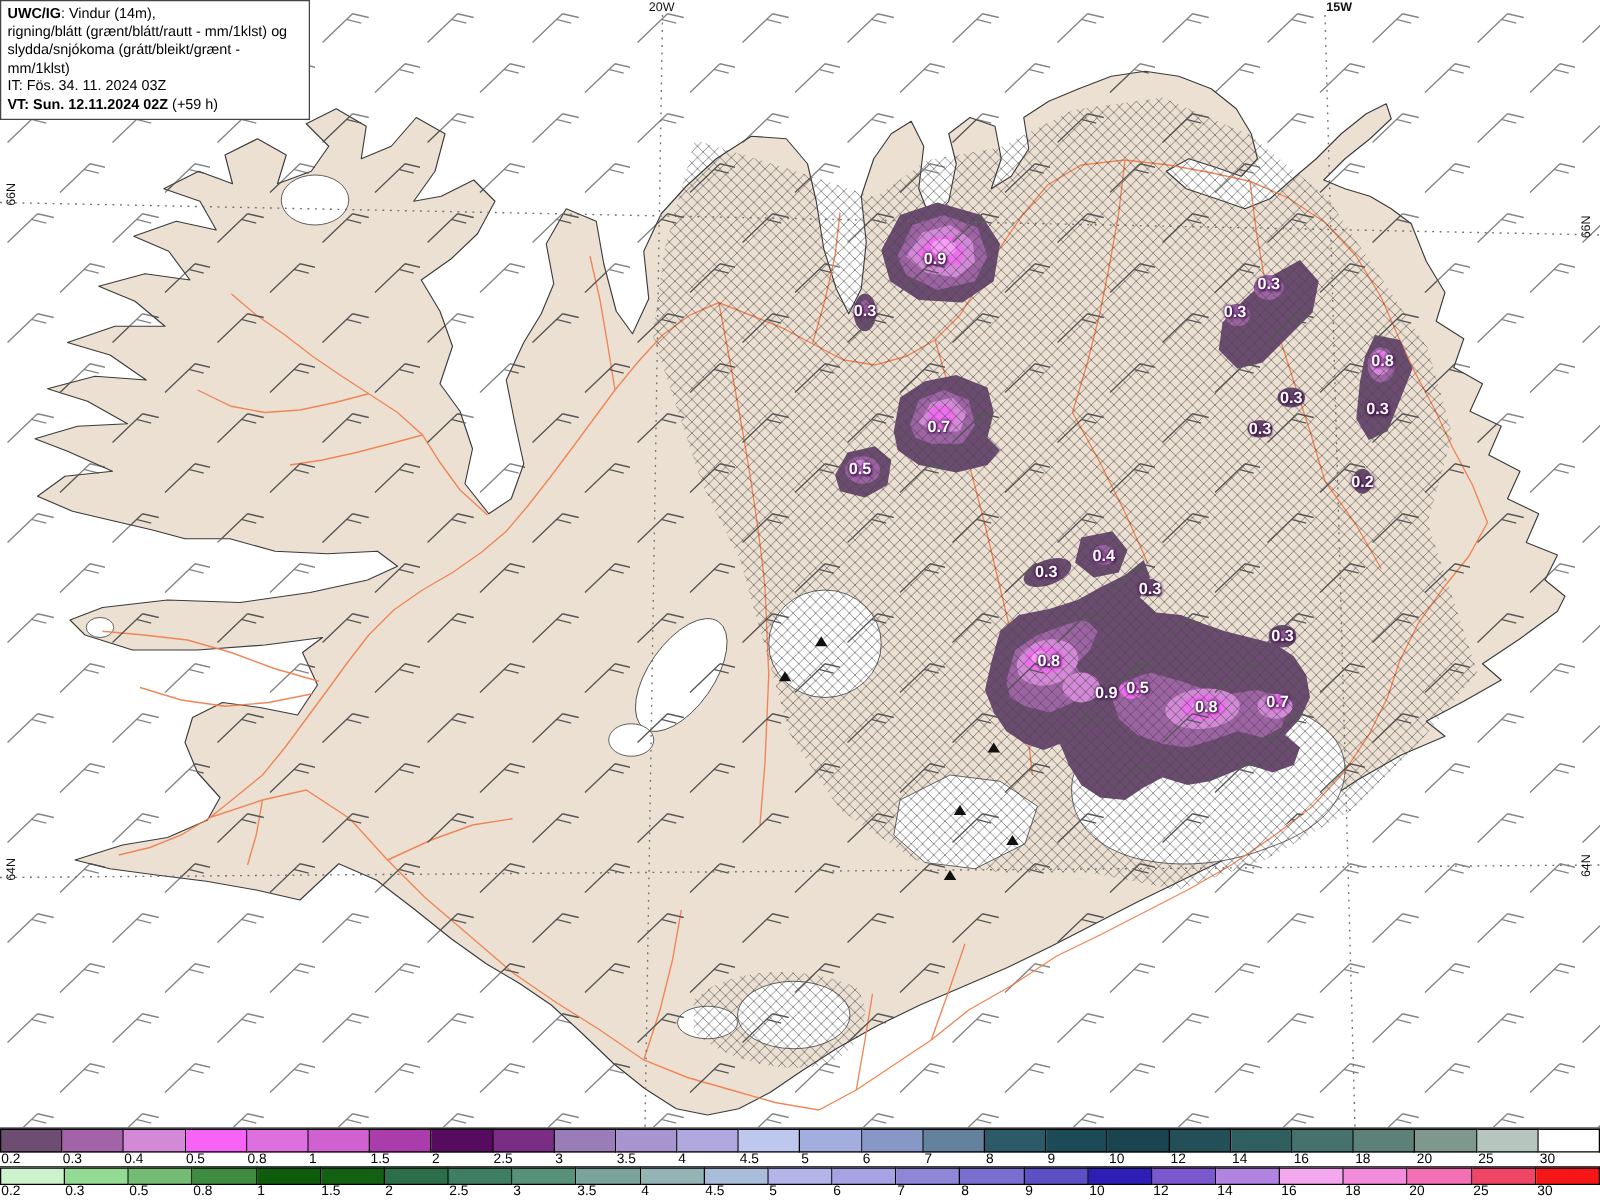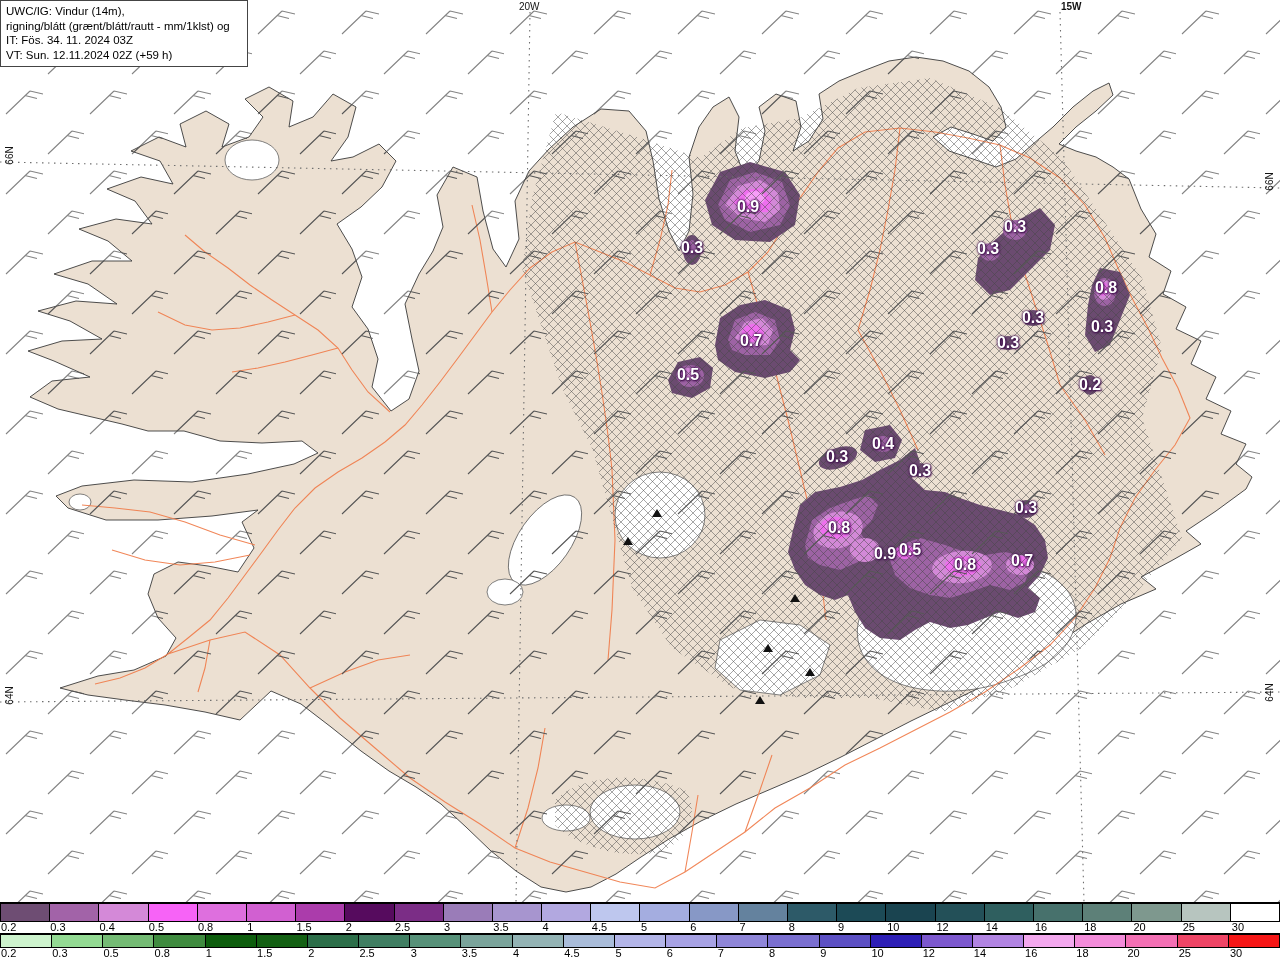--- a/index.html
+++ b/index.html
@@ -2,24 +2,24 @@
 <html><head>
 <meta charset="utf-8">
 <style>
   html,body{margin:0;padding:0;background:#888;}
   #stage{position:relative;width:1280px;height:960px;background:#ffffff;overflow:hidden;
          font-family:"Liberation Sans","DejaVu Sans",sans-serif;outline:1px solid #222;}
   #mapwrap{position:absolute;left:0;top:0;width:1280px;height:902px;}
   svg{display:block;}
   .legend{position:absolute;left:0;top:0;width:236px;background:#fff;border:1px solid #444;
           padding:3px 5px 4px 5px;font-size:11.5px;line-height:14.5px;color:#000;z-index:30;}
-  .legend .b{font-weight:normal;}
+  .legend .b{font-weight:bold;}
   .grat-label{position:absolute;font-size:10px;color:#111;z-index:20;}
   .grat-left,.grat-right{transform:rotate(-90deg);transform-origin:center;}
-  .precip-label{position:absolute;transform:translate(-50%,-50%);font-size:16px;font-weight:bold;
+  .precip-label{position:absolute;transform:translate(-50%,-50%);font-size:13px;font-weight:bold;
     color:#fff;text-shadow:0 0 2px #41104d,0 0 3px #41104d,1px 1px 2px #41104d;z-index:15;white-space:nowrap;}
   .colorbars{position:absolute;left:0;top:902px;width:1280px;height:58px;background:#fff;z-index:25;}
   .cb-sw{display:flex;height:20px;box-sizing:border-box;border-top:1px solid #000;}
   .cb-sw2{height:15px;}
   .cb-cell{flex:1;box-sizing:border-box;border:1px solid #000;border-left:none;}
   .cb-cell:first-child{border-left:1px solid #000;}
   .cb-labels{display:flex;height:11px;font-size:11px;line-height:10px;color:#000;}
   .cb-labels2{height:12px;}
   .cb-label{flex:1;text-align:left;padding-left:1px;overflow:visible;white-space:nowrap;}
 </style>
@@ -189,20 +189,21 @@
         <span class="precip-label" style="left: 885px; top: 554px;">0.9</span>
         <span class="precip-label" style="left: 910px; top: 550px;">0.5</span>
         <span class="precip-label" style="left: 965px; top: 565px;">0.8</span>
         <span class="precip-label" style="left: 1022px; top: 561px;">0.7</span>
       </div>
   </div>
 
   <div class="legend">
     <div><span class="b">UWC/IG</span><span>: Vindur (14m),</span></div>
     <div>rigning/blátt (grænt/blátt/rautt - mm/1klst) og</div>
+    <div>slydda/snjókoma (grátt/bleikt/grænt - mm/1klst)</div>
     <div>IT: Fös. 34. 11. 2024 03Z</div>
     <div><span class="b">VT: Sun. 12.11.2024 02Z</span><span> (+59 h)</span></div>
   </div>
 
   <span class="grat-label" style="left:519px;top:1px;">20W</span>
   <span class="grat-label" style="left:1061px;top:1px;font-weight:bold;">15W</span>
   <span class="grat-label grat-left" style="left:0px;top:150px;">66N</span>
   <span class="grat-label grat-left" style="left:0px;top:690px;">64N</span>
   <span class="grat-label grat-right" style="left:1260px;top:176px;">66N</span>
   <span class="grat-label grat-right" style="left:1260px;top:687px;">64N</span>

